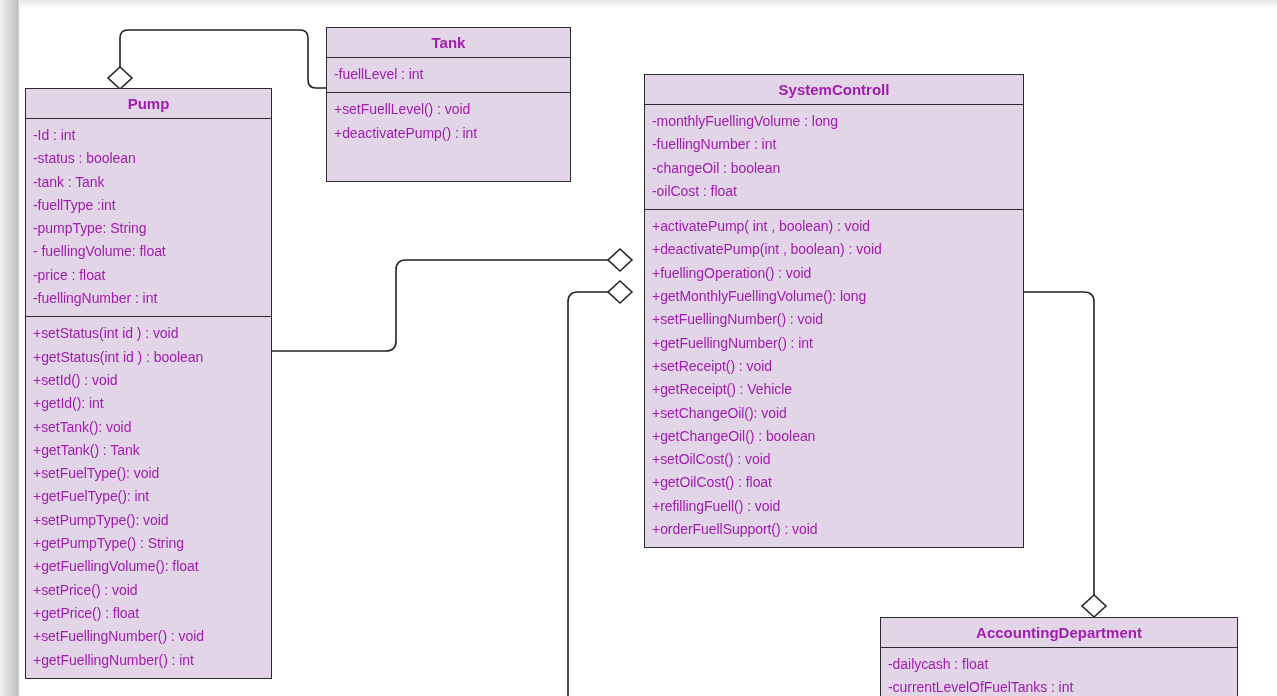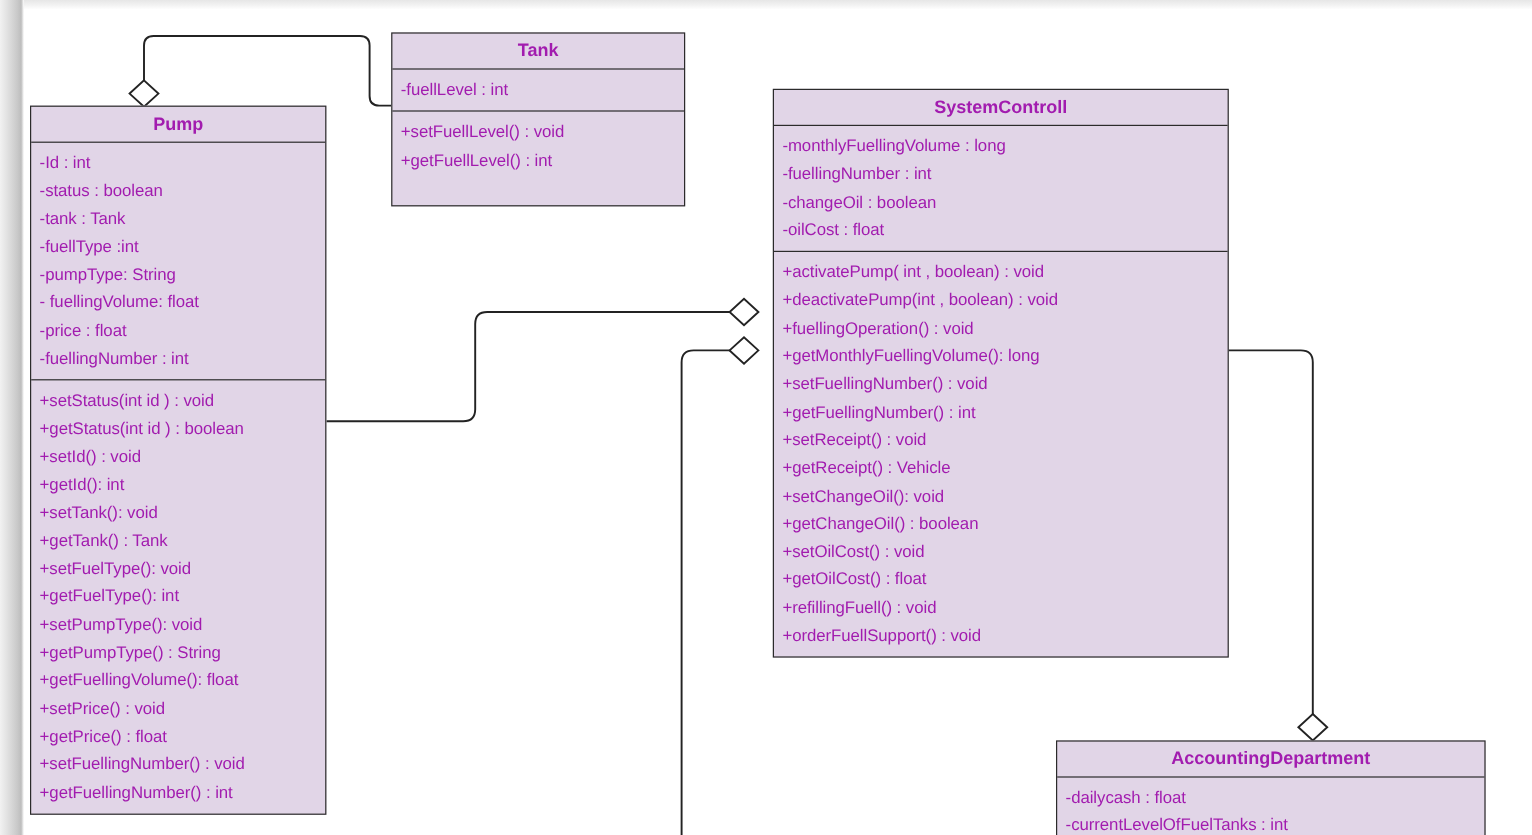--- a/index.html
+++ b/index.html
@@ -78,21 +78,21 @@
     white-space: nowrap;
     letter-spacing: -0.05px;
   }
 
   
   #class-pump      { left: 25px;  top: 88px;  width: 247px; }
   #class-tank      { left: 326px; top: 27px;  width: 245px; }
   #class-system    { left: 644px; top: 27px;  width: 380px; margin-top: 47px; }
   #class-accounting{ left: 880px; top: 617px; width: 358px; }
 
-  #class-tank .uml-compartment.methods { padding-bottom: 26px; }
+  #class-tank .uml-compartment.methods { padding-bottom: 36px; }
 </style>
 </head>
 <body>
 
 <div id="canvas">
 
   <div class="gutter-left"></div>
   <div class="gutter-top"></div>
 
   <svg class="edges" viewBox="0 0 1277 696" xmlns="http://www.w3.org/2000/svg">
@@ -149,21 +149,21 @@
     </div>
   </div>
 
   <div class="uml-class" id="class-tank">
     <div class="uml-name">Tank</div>
     <div class="uml-compartment attributes">
       <div class="uml-member">-fuellLevel : int</div>
     </div>
     <div class="uml-compartment methods">
       <div class="uml-member">+setFuellLevel() : void</div>
-      <div class="uml-member">+getFuellLevel() : int</div>
+      <div class="uml-member">+deactivatePump() : int</div>
     </div>
   </div>
 
   <div class="uml-class" id="class-system">
     <div class="uml-name">SystemControll</div>
     <div class="uml-compartment attributes">
       <div class="uml-member">-monthlyFuellingVolume : long</div>
       <div class="uml-member">-fuellingNumber : int</div>
       <div class="uml-member">-changeOil : boolean</div>
       <div class="uml-member">-oilCost : float</div>

